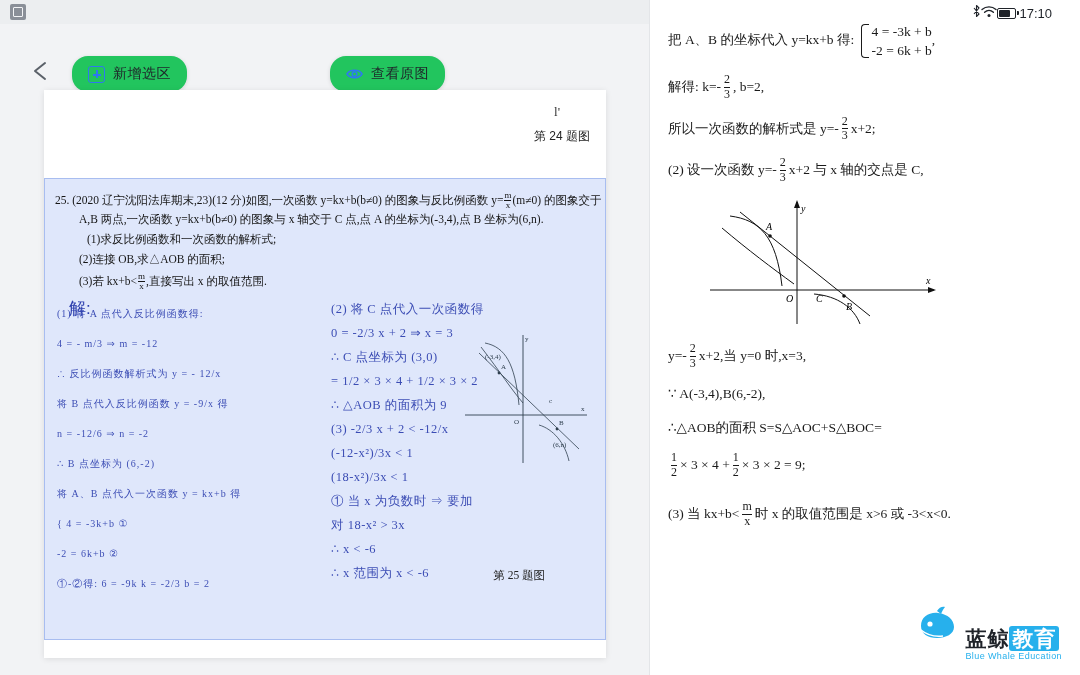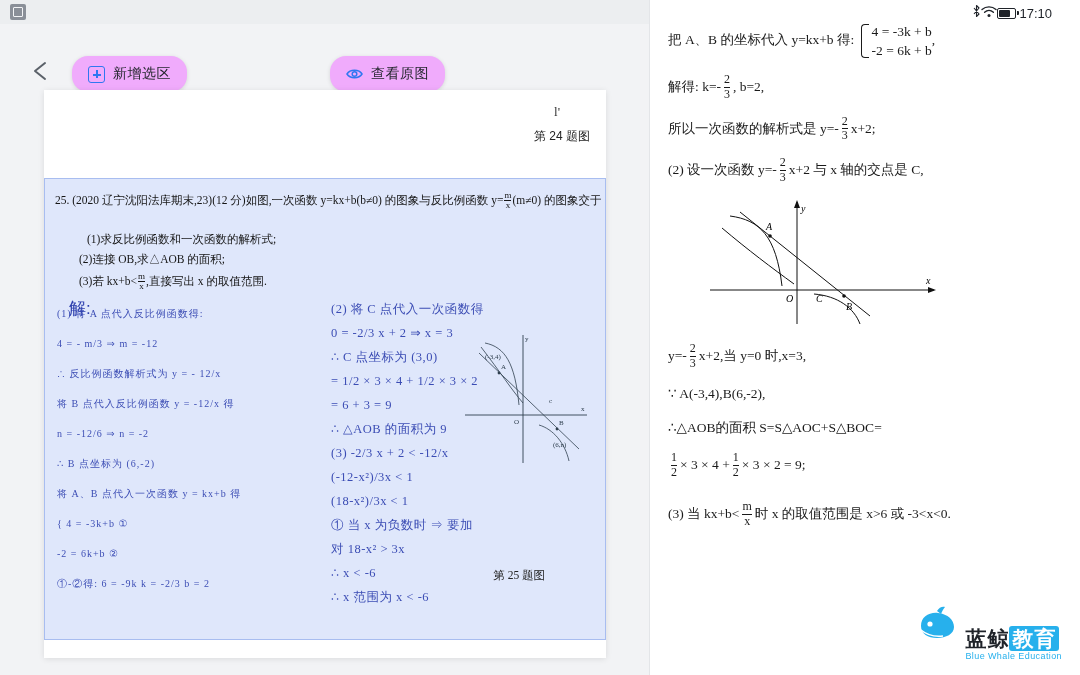--- a/index.html
+++ b/index.html
@@ -9,21 +9,21 @@
   
   .left-pane{position:absolute;left:0;top:0;width:650px;height:675px;background:#f2f3f5;}
   .topbar{position:absolute;left:0;top:0;width:650px;height:24px;background:#eceef0;}
   .app-badge{position:absolute;left:10px;top:4px;width:16px;height:16px;background:#8a8f98;border-radius:2px;}
   .app-badge i{position:absolute;left:3px;top:3px;width:10px;height:10px;border:1.5px solid #f2f3f5;border-radius:1px;box-sizing:border-box;}
 
   .toolbar{position:absolute;left:0;top:24px;width:650px;height:60px;}
   .back-btn{position:absolute;left:26px;top:32px;width:30px;height:30px;cursor:pointer;}
   .back-btn svg{display:block;}
 
-  .pill{position:absolute;top:32px;height:36px;background:#f0abfc;border-radius:16px;
+  .pill{position:absolute;top:32px;height:36px;background:#22c55e;border-radius:16px;
         box-shadow:0 1px 4px rgba(0,0,0,.12);display:flex;align-items:center;
         padding:0 16px;cursor:pointer;}
   .pill .pill-icon{width:17px;height:17px;margin-right:8px;position:relative;flex:none;}
   .pill .pill-label{font-size:14px;color:#1f2329;white-space:nowrap;letter-spacing:.5px;}
   #pill-add{left:72px;}
   #pill-crop{left:216px;margin-top:48px;}
   #pill-origin{left:330px;}
 
   
   .ic-plus{border:1.6px solid #2f77f1;border-radius:3px;box-sizing:border-box;}
@@ -150,47 +150,47 @@
         <div class="fig-mark">l'</div>
         <div class="fig-cap">第 24 题图</div>
       </div>
 
       <div class="selection">
 
         <div class="qtext q-l1">
           <span>25.</span>
           <span>(2020 辽宁沈阳法库期末,23)(12 分)如图,一次函数 y=kx+b(b≠0) 的图象与反比例函数 y=</span><span class="frac"><span>m</span><span class="den">x</span></span><span>(m≠0) 的图象交于</span>
         </div>
+        <div class="qtext q-l2">A,B 两点,一次函数 y=kx+b(b≠0) 的图象与 x 轴交于 C 点,点 A 的坐标为(-3,4),点 B 坐标为(6,n).</div>
         <div class="qtext q-l3">(1)求反比例函数和一次函数的解析式;</div>
         <div class="qtext q-l4">(2)连接 OB,求△AOB 的面积;</div>
         <div class="qtext q-l5">
           <span>(3)若 kx+b&lt;</span><span class="frac"><span>m</span><span class="den">x</span></span><span>,直接写出 x 的取值范围.</span>
         </div>
 
         <div class="hw-ans">解:</div>
 
         <div class="hw hw-col1">
           <div>(1) 将 A 点代入反比例函数得:</div>
           <div>4 = - m/3  ⇒ m = -12</div>
           <div>∴ 反比例函数解析式为 y = - 12/x</div>
-          <div>将 B 点代入反比例函数 y = -12/x 得</div>
+          <div>将 B 点代入反比例函数 y = -9/x 得</div>
           <div>n = -12/6  ⇒ n = -2</div>
           <div>∴ B 点坐标为 (6,-2)</div>
           <div>将 A、B 点代入一次函数 y = kx+b 得</div>
           <div>{ 4 = -3k+b  ①</div>
           <div>  -2 = 6k+b  ②</div>
           <div>①-②得: 6 = -9k  k = -2/3  b = 2</div>
         </div>
 
         <div class="hw hw-col2">
           <div>(2) 将 C 点代入一次函数得</div>
           <div>0 = -2/3 x + 2  ⇒ x = 3</div>
           <div>∴ C 点坐标为 (3,0)</div>
           <div>= 1/2 × 3 × 4 + 1/2 × 3 × 2</div>
-          <div>= 6 + 3 = 9</div>
           <div>∴ △AOB 的面积为 9</div>
           <div>(3) -2/3 x + 2 &lt; -12/x</div>
           <div>(-12-x²)/3x &lt; 1</div>
           <div>(18-x²)/3x &lt; 1</div>
           <div>① 当 x 为负数时 ⇒ 要加</div>
           <div>对 18-x² &gt; 3x</div>
           <div>∴ x &lt; -6</div>
           <div>∴ x 范围为 x &lt; -6</div>
         </div>
 

